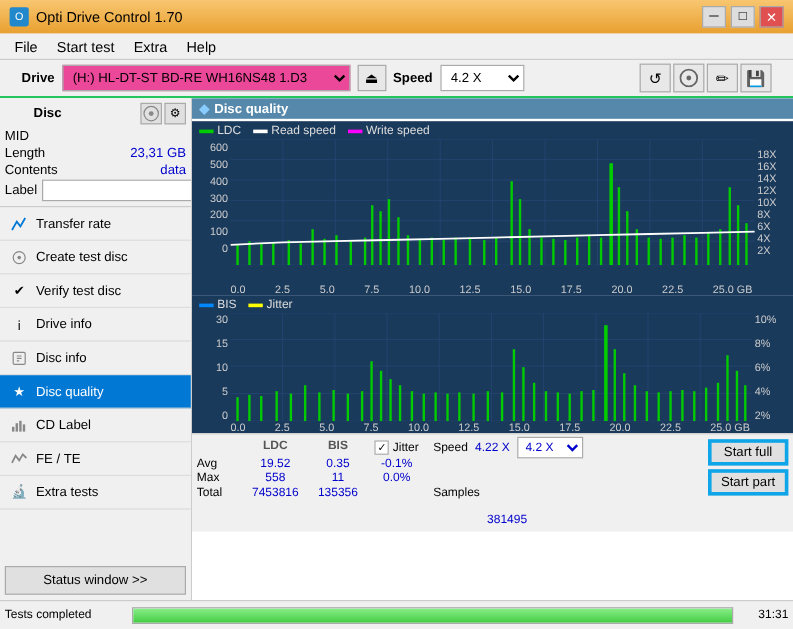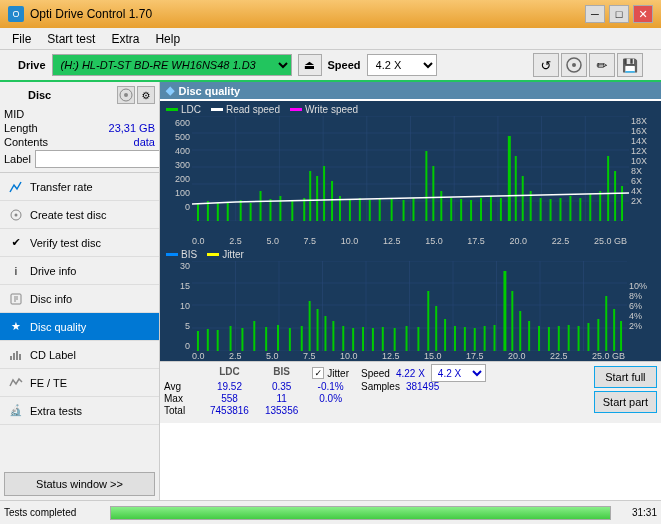--- a/index.html
+++ b/index.html
@@ -42,24 +42,23 @@
       padding: 0 18px;
       gap: 6px;
       font-size: 11px;
     }
     .drive-label { font-size: 11px; font-weight: bold; }
     .drive-select {
       flex: 1;
       max-width: 240px;
       height: 22px;
       border: 1px solid #aaa;
-      background: #22c55e;
+      background: #ec4899;
       font-size: 11px;
       padding: 0 4px;
-      font-style: italic;
     }
     .drive-icon-btn {
       width: 24px; height: 22px;
       background: #e8e8e8;
       border: 1px solid #aaa;
       display: flex; align-items: center; justify-content: center;
       cursor: pointer; font-size: 12px;
     }
     .speed-label { font-size: 11px; font-weight: bold; }
     .speed-select {
@@ -209,21 +208,21 @@
     .action-btns {
       display: flex;
       flex-direction: column;
       gap: 3px;
       margin-left: 6px;
     }
     .action-btn {
       height: 22px;
       padding: 0 8px;
       background: #e0e0e0;
-      border: 1px solid #0ea5e9;
+      border: 3px solid #0ea5e9;
       cursor: pointer;
       font-size: 11px;
       white-space: nowrap;
     }
 
     
     .progress-area {
       height: 24px;
       background: #f0f0f0;
       border-top: 1px solid #ccc;
@@ -499,21 +498,21 @@
             <rect x="390" y="82" width="2" height="23" fill="#00cc00"></rect>
             <rect x="400" y="78" width="2" height="27" fill="#00cc00"></rect>
             <rect x="410" y="75" width="2" height="30" fill="#00cc00"></rect>
             <rect x="418" y="40" width="2" height="65" fill="#00cc00"></rect>
             <rect x="425" y="55" width="2" height="50" fill="#00cc00"></rect>
             <rect x="432" y="70" width="2" height="35" fill="#00cc00"></rect>
 
             <polyline points="0,88 44,86 88,85 132,84 176,83 220,82 264,81 308,80 352,79 396,78 440,77" fill="none" stroke="#ffffff" stroke-width="1.5"></polyline>
           </svg>
         </div>
-        <div class="y-axis-right" style="height:105px; display:flex; flex-direction:column; justify-content:flex-start; align-items:flex-start; padding-left:2px; font-size:9px; color:#ccc;">
+        <div class="y-axis-right" style="height:105px; display:flex; flex-direction:column; justify-content:center; align-items:flex-start; padding-left:2px; font-size:9px; color:#ccc;">
           <span>18X</span>
           <span>16X</span>
           <span>14X</span>
           <span>12X</span>
           <span>10X</span>
           <span>8X</span>
           <span>6X</span>
           <span>4X</span>
           <span>2X</span>
         </div>
@@ -613,21 +612,21 @@
             <rect x="370" y="65" width="2" height="25" fill="#00cc00"></rect>
             <rect x="380" y="64" width="2" height="26" fill="#00cc00"></rect>
             <rect x="390" y="65" width="2" height="25" fill="#00cc00"></rect>
             <rect x="400" y="62" width="2" height="28" fill="#00cc00"></rect>
             <rect x="410" y="58" width="2" height="32" fill="#00cc00"></rect>
             <rect x="418" y="35" width="2" height="55" fill="#00cc00"></rect>
             <rect x="426" y="48" width="2" height="42" fill="#00cc00"></rect>
             <rect x="433" y="60" width="2" height="30" fill="#00cc00"></rect>
           </svg>
         </div>
-        <div style="width:30px; display:flex; flex-direction:column; justify-content:center; align-items:flex-start; padding-left:2px; font-size:9px; color:#ccc; height:90px;">
+        <div style="width:30px; display:flex; flex-direction:column; justify-content:space-between; align-items:flex-start; padding-left:2px; font-size:9px; color:#ccc; height:90px;">
           <span>10%</span>
           <span>8%</span>
           <span>6%</span>
           <span>4%</span>
           <span>2%</span>
         </div>
       </div>
 
       <div style="display:flex; padding-left:28px; padding-right:32px; font-size:9px; color:#ccc; justify-content:space-between;">
         <span>0.0</span>
@@ -684,21 +683,21 @@
         <div style="flex:1; display:flex; flex-direction:column; gap:1px; font-size:10px; margin-left:6px;">
           <div style="display:flex; gap:6px; align-items:center; height:14px;">
             <span>Speed</span>
             <span style="color:#0000cc;">4.22 X</span>
             <select class="speed-dropdown" style="height:18px; min-width:55px; font-size:10px; color:#0000cc; border:1px solid #aaa; background:white;">
               <option>4.2 X</option>
             </select>
           </div>
           <div style="display:flex; gap:6px; align-items:center;">
             <span>Samples</span>
-            <span style="color:#0000cc;">381495</span>
+            <span style="color:#0000cc;margin-top:47px;">381495</span>
           </div>
         </div>
 
         <div class="action-btns">
           <button class="action-btn">Start full</button>
           <button class="action-btn">Start part</button>
         </div>
       </div>
     </div>
   </div>

